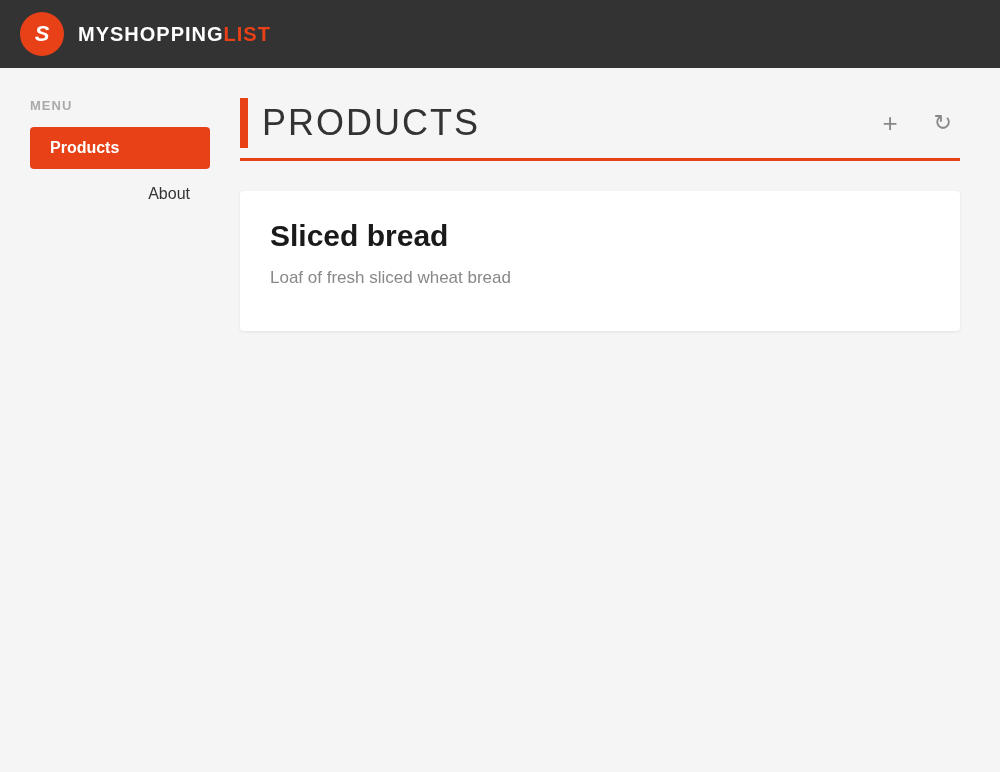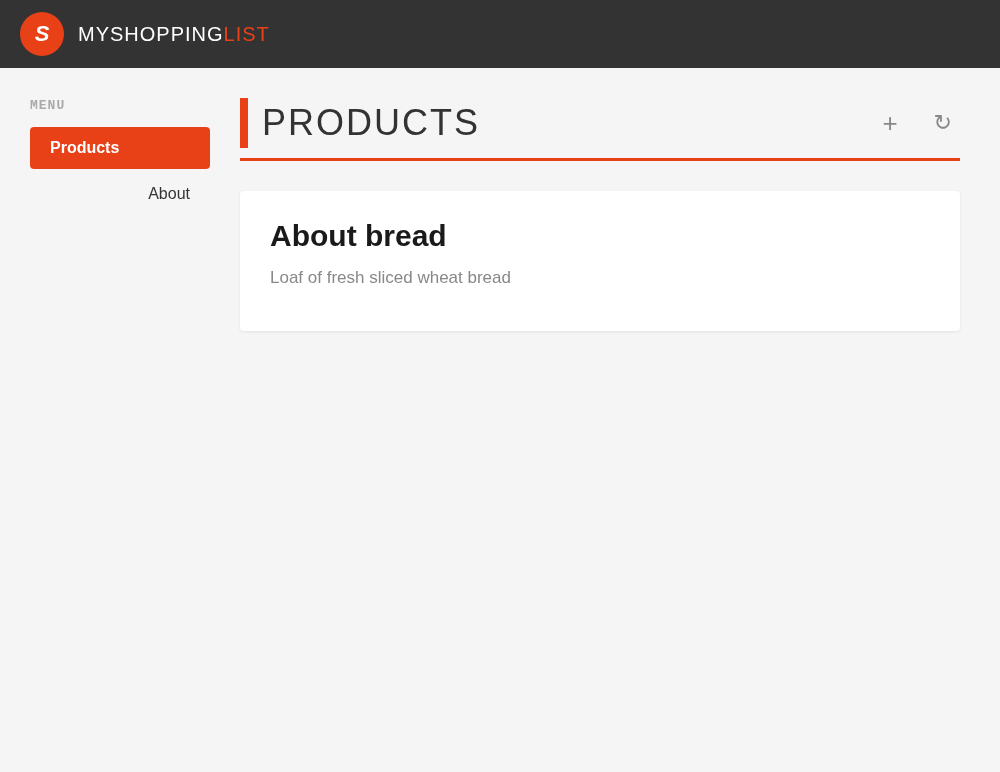--- a/index.html
+++ b/index.html
@@ -38,21 +38,21 @@
 
     .header-logo-letter {
       color: white;
       font-size: 22px;
       font-weight: bold;
       font-style: italic;
     }
 
     .header-title {
       font-size: 20px;
-      font-weight: 400;
+      font-weight: 700;
       letter-spacing: 1px;
     }
 
     .header-title-main {
       color: white;
     }
 
     .header-title-accent {
       color: #e84118;
     }
@@ -69,21 +69,20 @@
       flex-shrink: 0;
       padding-left: 30px;
     }
 
     .sidebar-menu-label {
       color: #aaa;
       font-size: 13px;
       font-weight: 600;
       letter-spacing: 1px;
       margin-bottom: 14px;
-      font-family: Liberation Mono, monospace;
     }
 
     .sidebar-item {
       display: block;
       padding: 12px 20px;
       font-size: 16px;
       cursor: pointer;
       border-radius: 4px;
       margin-bottom: 4px;
       text-decoration: none;
@@ -238,21 +237,21 @@
       <h1 class="page-title">PRODUCTS</h1>
       <div class="page-actions">
         <button class="action-btn">+</button>
         <button class="action-btn" style="font-size:22px;">↻</button>
       </div>
     </div>
 
 
     <div class="product-card partial">
       <div class="product-card-body">
-        <div class="product-name">About bread</div>
+        <div class="product-name">Sliced bread</div>
         <div class="product-description">Loaf of fresh sliced wheat bread</div>
       </div>
       <div class="product-card-actions" style="border-top: 1px solid #e8e8e8; visibility: hidden; height: 20px;">
       </div>
     </div>
 
   </main>
 </div>
 
 </body></html>

